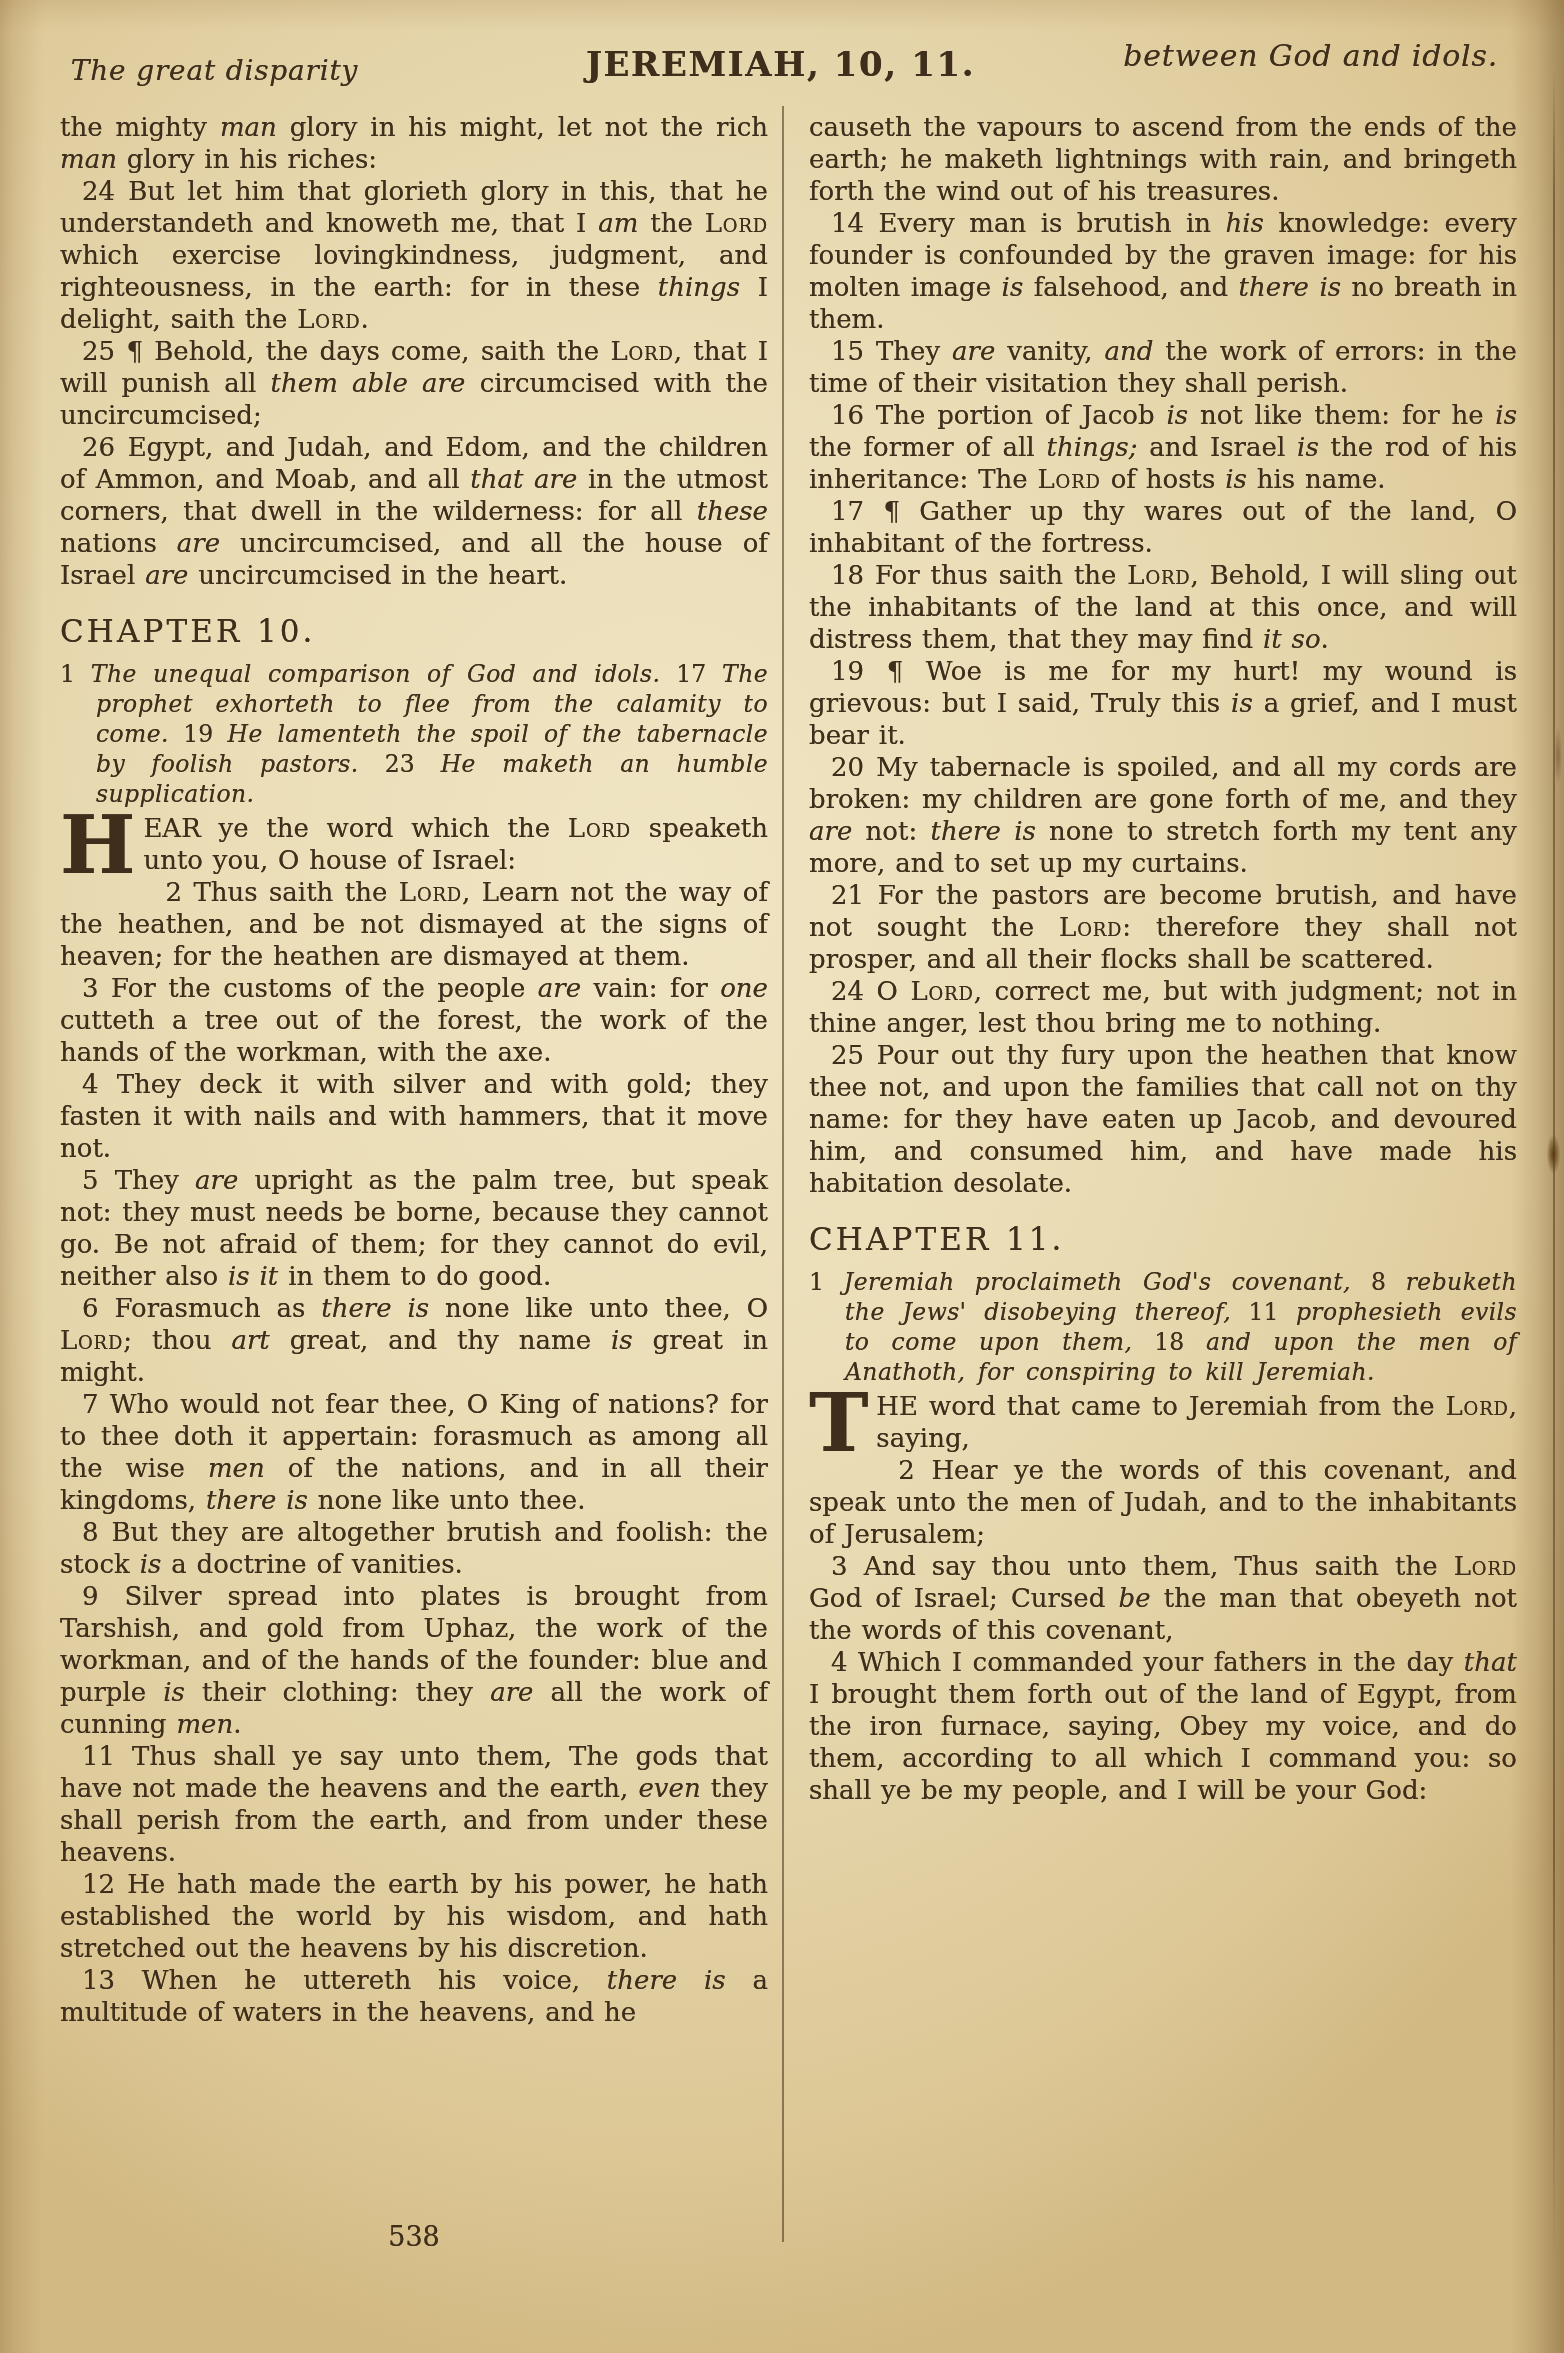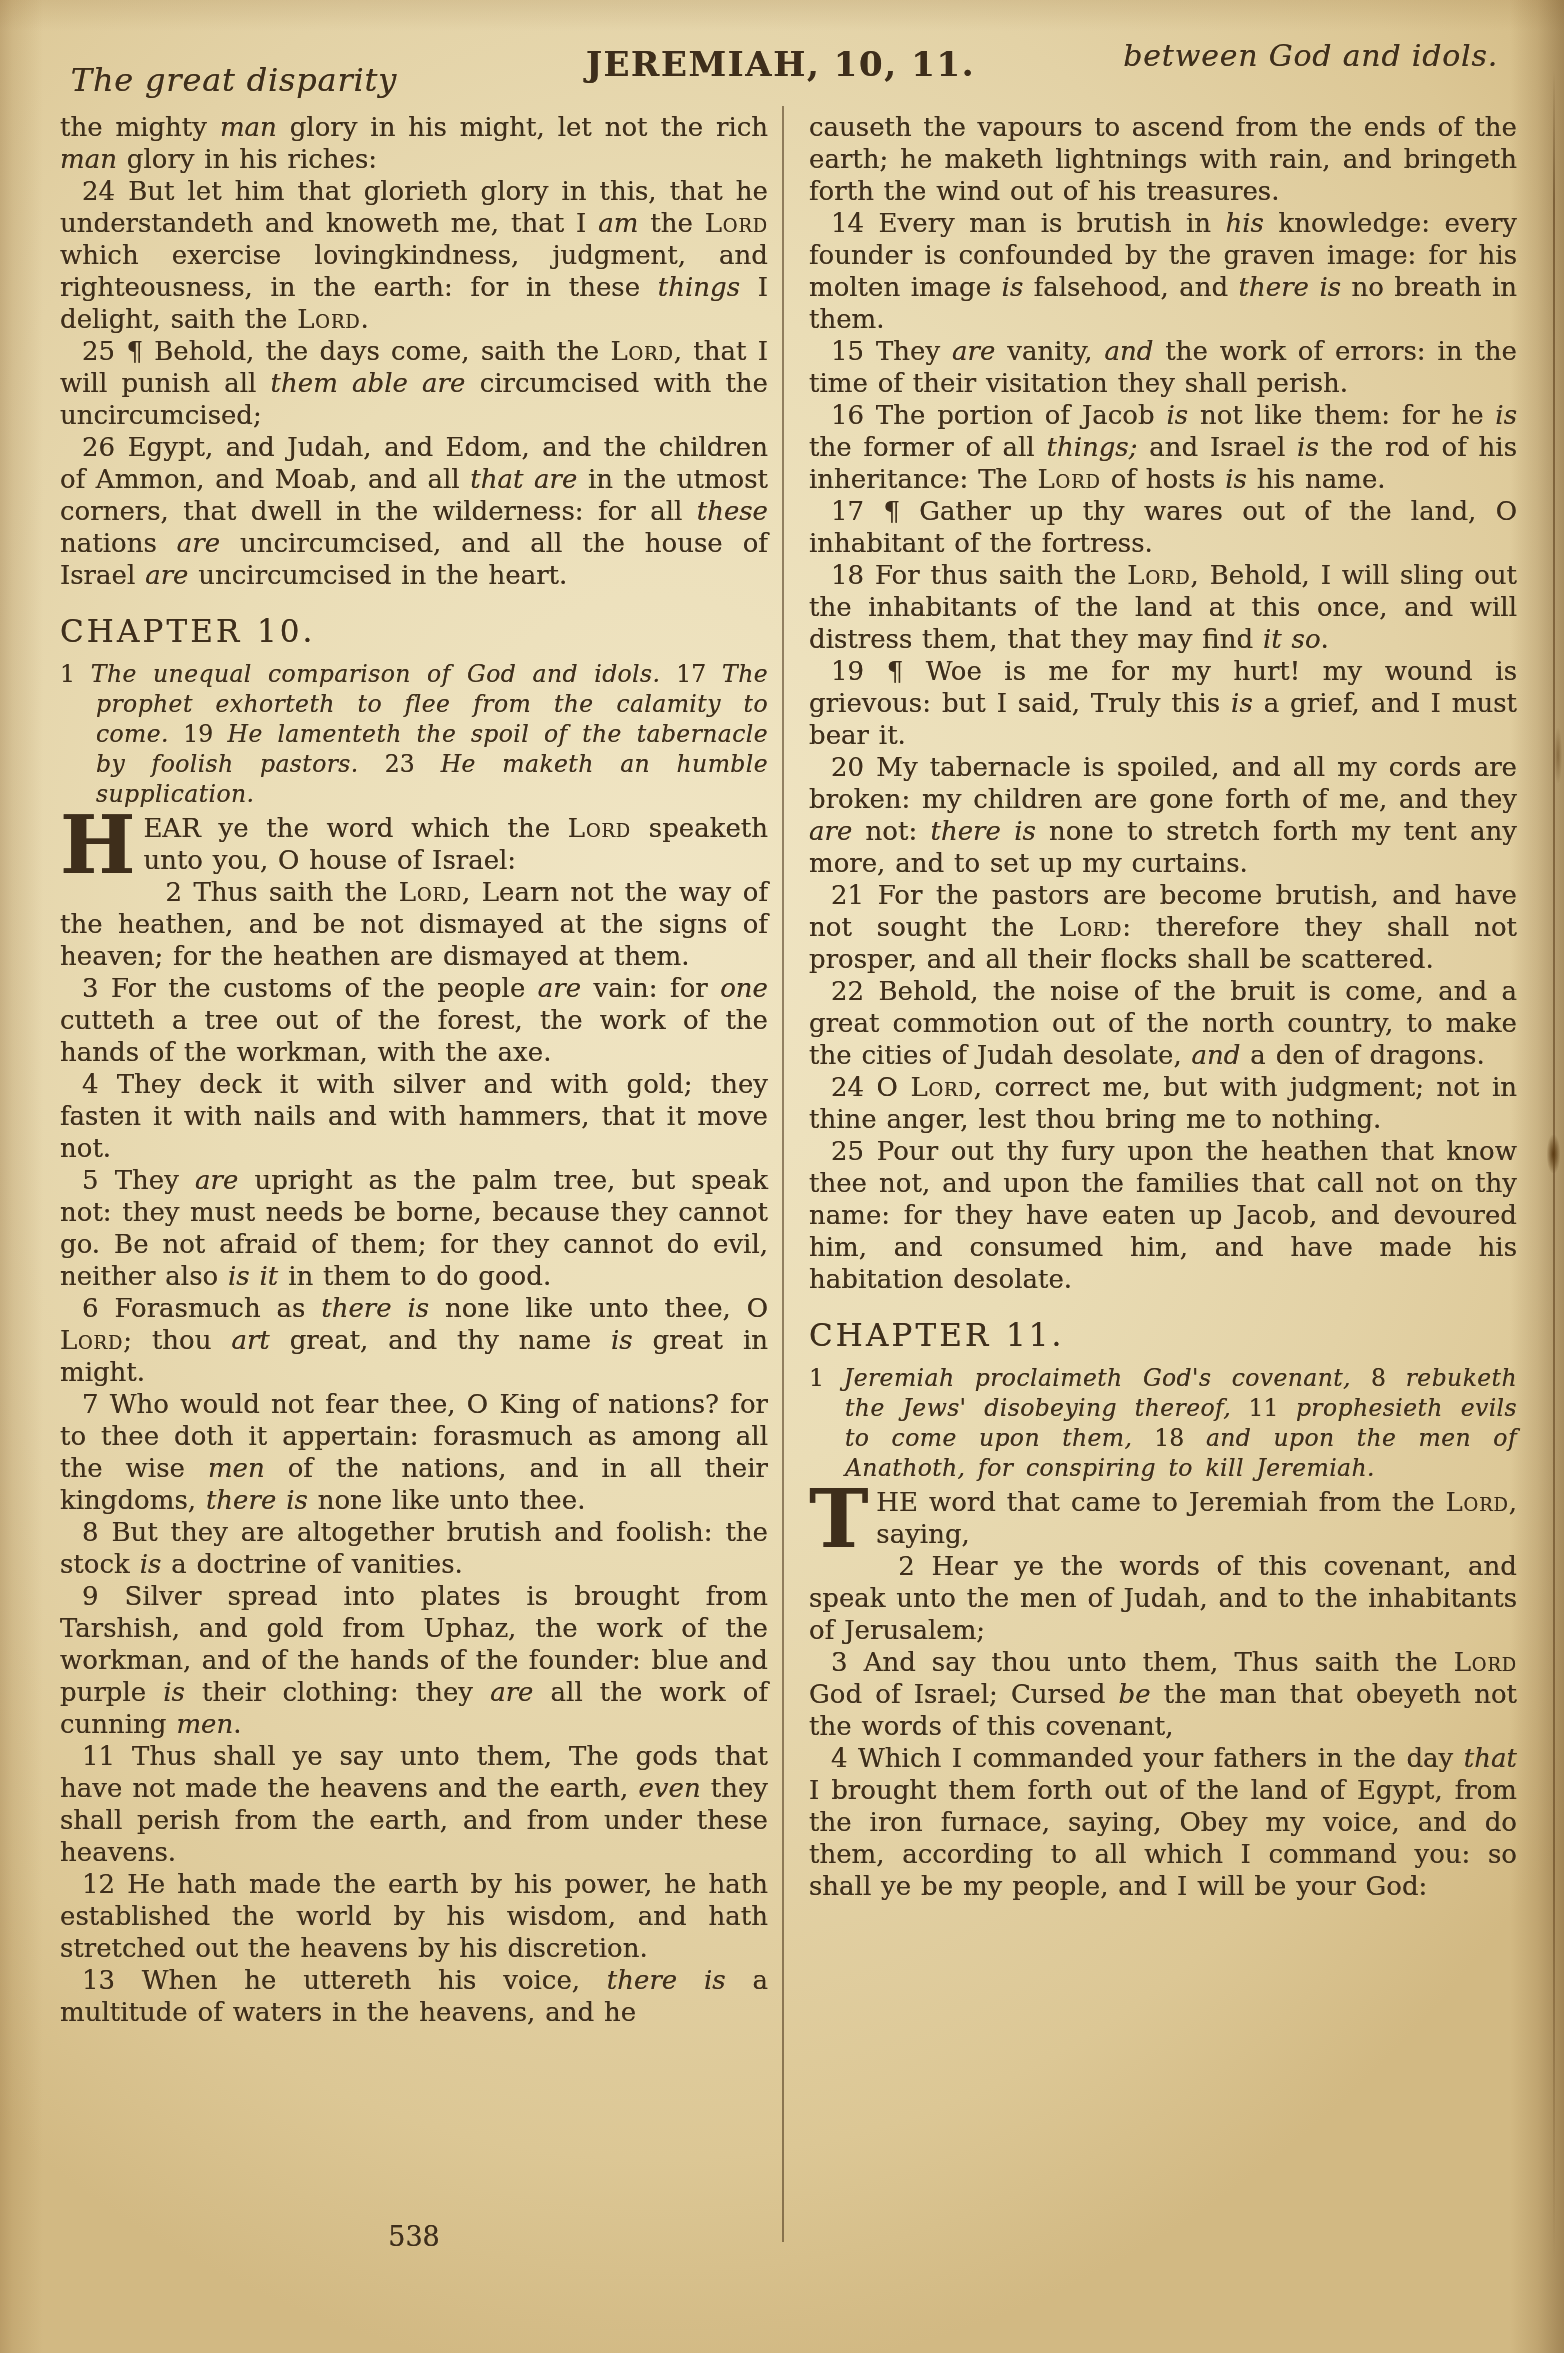--- a/index.html
+++ b/index.html
@@ -22,21 +22,21 @@
     background:linear-gradient(to right, rgba(120,85,40,0) 0%, rgba(120,85,40,0.20) 50%, rgba(100,68,28,0.45) 100%);}
   .edge-line{position:absolute;top:70px;right:10.2px;width:2.3px;height:2191px;border-radius:1.6px;
     background:linear-gradient(to bottom, rgba(82,52,18,0) 0%, rgba(82,52,18,0.55) 6%, rgba(82,52,18,0.50) 82%, rgba(82,52,18,0) 100%);}
   .edge-mark-1{position:absolute;right:5.5px;top:1135px;width:12.5px;height:38px;
     background:radial-gradient(ellipse at center,#5a3a12 0%,rgba(90,58,18,0.5) 40%,rgba(90,58,18,0) 75%);}
   .edge-mark-2{position:absolute;right:3.1px;top:728px;width:7.8px;height:55px;
     background:radial-gradient(ellipse at center,rgba(90,58,18,0.45) 0%,rgba(90,58,18,0) 75%);}
 
   
   .header{position:absolute;top:36px;left:63px;right:67px;height:63px;}
-  .header-left{position:absolute;left:7.8px;top:25px;font-style:italic;font-size:32px;letter-spacing:0.8px;}
+  .header-left{position:absolute;left:7.8px;top:18px;font-style:italic;font-size:28px;letter-spacing:0.8px;}
   .header-center{position:absolute;left:50%;transform:translateX(-50%);top:7.8px;font-size:34px;font-weight:bold;letter-spacing:1.6px;}
   .header-right{position:absolute;right:0;top:1.6px;font-style:italic;font-size:30px;letter-spacing:0.8px;}
 
   
   .divider{position:absolute;left:782px;top:106px;width:1.6px;height:2136px;background:rgba(70,48,22,0.55);}
   .col{position:absolute;top:111px;width:708px;text-align:justify;font-size:26px;line-height:32px;word-spacing:1.6px;}
   .col-left{left:60px;}
   .col-right{left:809px;}
   .col p.verse{margin:0;text-indent:22px;}
   .col p.verse.cont{text-indent:0;}
@@ -91,21 +91,20 @@
   <div class="col col-right">
       <p class="verse cont">causeth the vapours to ascend from the ends of the earth; he maketh lightnings with rain, and bringeth forth the wind out of his treasures.</p>
       <p class="verse">14 Every man is brutish in <i>his</i> knowledge: every founder is confounded by the graven image: for his molten image <i>is</i> falsehood, and <i>there is</i> no breath in them.</p>
       <p class="verse">15 They <i>are</i> vanity, <i>and</i> the work of errors: in the time of their visitation they shall perish.</p>
       <p class="verse">16 The portion of Jacob <i>is</i> not like them: for he <i>is</i> the former of all <i>things;</i> and Israel <i>is</i> the rod of his inheritance: The <span class="sc">Lord</span> of hosts <i>is</i> his name.</p>
       <p class="verse">17 ¶ Gather up thy wares out of the land, O inhabitant of the fortress.</p>
       <p class="verse">18 For thus saith the <span class="sc">Lord</span>, Behold, I will sling out the inhabitants of the land at this once, and will distress them, that they may find <i>it so</i>.</p>
       <p class="verse">19 ¶ Woe is me for my hurt! my wound is grievous: but I said, Truly this <i>is</i> a grief, and I must bear it.</p>
       <p class="verse">20 My tabernacle is spoiled, and all my cords are broken: my children are gone forth of me, and they <i>are</i> not: <i>there is</i> none to stretch forth my tent any more, and to set up my curtains.</p>
       <p class="verse">21 For the pastors are become brutish, and have not sought the <span class="sc">Lord</span>: therefore they shall not prosper, and all their flocks shall be scattered.</p>
-      <p class="verse">22 Behold, the noise of the bruit is come, and a great commotion out of the north country, to make the cities of Judah desolate, <i>and</i> a den of dragons.</p>
       <p class="verse">24 O <span class="sc">Lord</span>, correct me, but with judgment; not in thine anger, lest thou bring me to nothing.</p>
       <p class="verse">25 Pour out thy fury upon the heathen that know thee not, and upon the families that call not on thy name: for they have eaten up Jacob, and devoured him, and consumed him, and have made his habitation desolate.</p>
       <div class="chapter-heading">CHAPTER 11.</div>
       <p class="summary">1 <i>Jeremiah proclaimeth God's covenant,</i> 8 <i>rebuketh the Jews' disobeying thereof,</i> 11 <i>prophesieth evils to come upon them,</i> 18 <i>and upon the men of Anathoth, for conspiring to kill Jeremiah.</i></p>
       <p class="verse dc"><span class="initial">T</span>HE word that came to Jeremiah from the <span class="sc">Lord</span>, saying,</p>
       <p class="verse">2 Hear ye the words of this covenant, and speak unto the men of Judah, and to the inhabitants of Jerusalem;</p>
       <p class="verse">3 And say thou unto them, Thus saith the <span class="sc">Lord</span> God of Israel; Cursed <i>be</i> the man that obeyeth not the words of this covenant,</p>
       <p class="verse">4 Which I commanded your fathers in the day <i>that</i> I brought them forth out of the land of Egypt, from the iron furnace, saying, Obey my voice, and do them, according to all which I command you: so shall ye be my people, and I will be your God:</p>
     </div>
 

